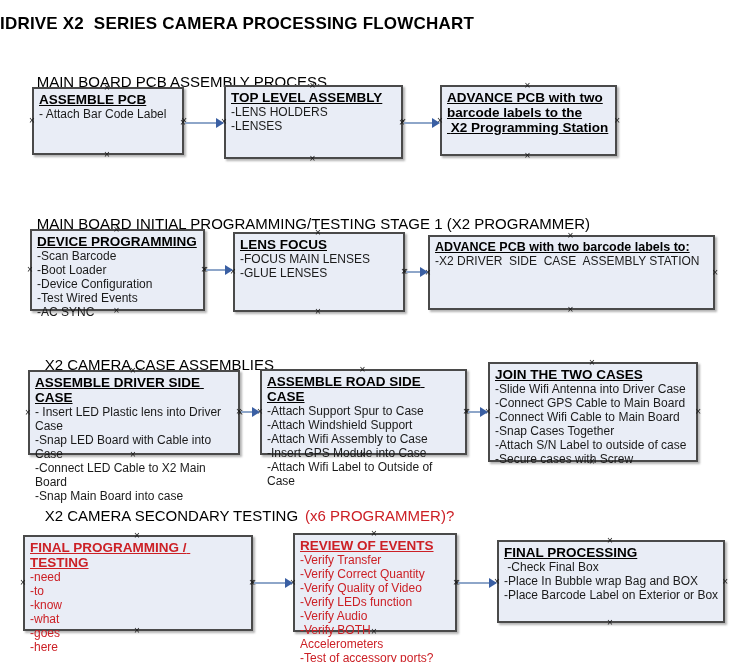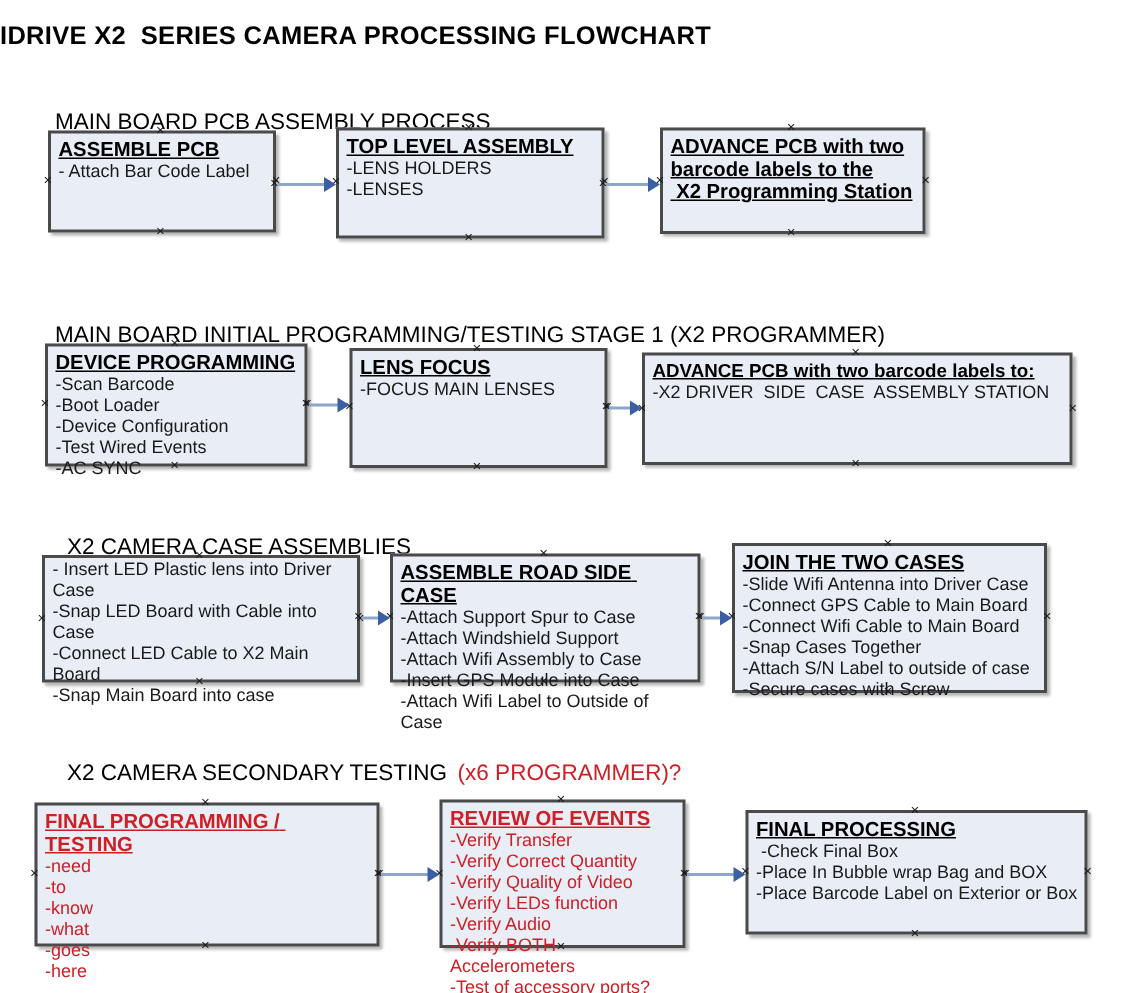--- a/index.html
+++ b/index.html
@@ -112,20 +112,21 @@
     <div class="box-item">-AC SYNC</div>
   </div>
 
   <div class="box" style="left:233px;top:232px;width:172px;height:80px;">
     <span class="handle h-top">×</span>
     <span class="handle h-bottom">×</span>
     <span class="handle h-left">×</span>
     <span class="handle h-right">×</span>
     <div class="box-title">LENS FOCUS</div>
     <div class="box-item">-FOCUS MAIN LENSES</div>
+    <div class="box-item">-GLUE LENSES</div>
   </div>
 
   <div class="box" style="left:428px;top:235px;width:287px;height:75px;">
     <span class="handle h-top">×</span>
     <span class="handle h-bottom">×</span>
     <span class="handle h-left">×</span>
     <span class="handle h-right">×</span>
     <div class="box-title title-sm">ADVANCE PCB with two barcode labels to:</div>
     <div class="box-item">-X2 DRIVER  SIDE  CASE  ASSEMBLY STATION</div>
   </div>
@@ -143,20 +144,21 @@
 
   <div class="section-heading" style="left:28px;top:339px;">
     <span>X2 CAMERA CASE ASSEMBLIES</span>
   </div>
 
   <div class="box" style="left:28px;top:370px;width:212px;height:85px;">
     <span class="handle h-top">×</span>
     <span class="handle h-bottom">×</span>
     <span class="handle h-left">×</span>
     <span class="handle h-right">×</span>
+    <div class="box-title">ASSEMBLE DRIVER SIDE CASE</div>
     <div class="box-item">- Insert LED Plastic lens into Driver Case</div>
     <div class="box-item">-Snap LED Board with Cable into Case</div>
     <div class="box-item">-Connect LED Cable to X2 Main Board</div>
     <div class="box-item">-Snap Main Board into case</div>
   </div>
 
   <div class="box" style="left:260px;top:369px;width:207px;height:86px;">
     <span class="handle h-top">×</span>
     <span class="handle h-bottom">×</span>
     <span class="handle h-left">×</span>

